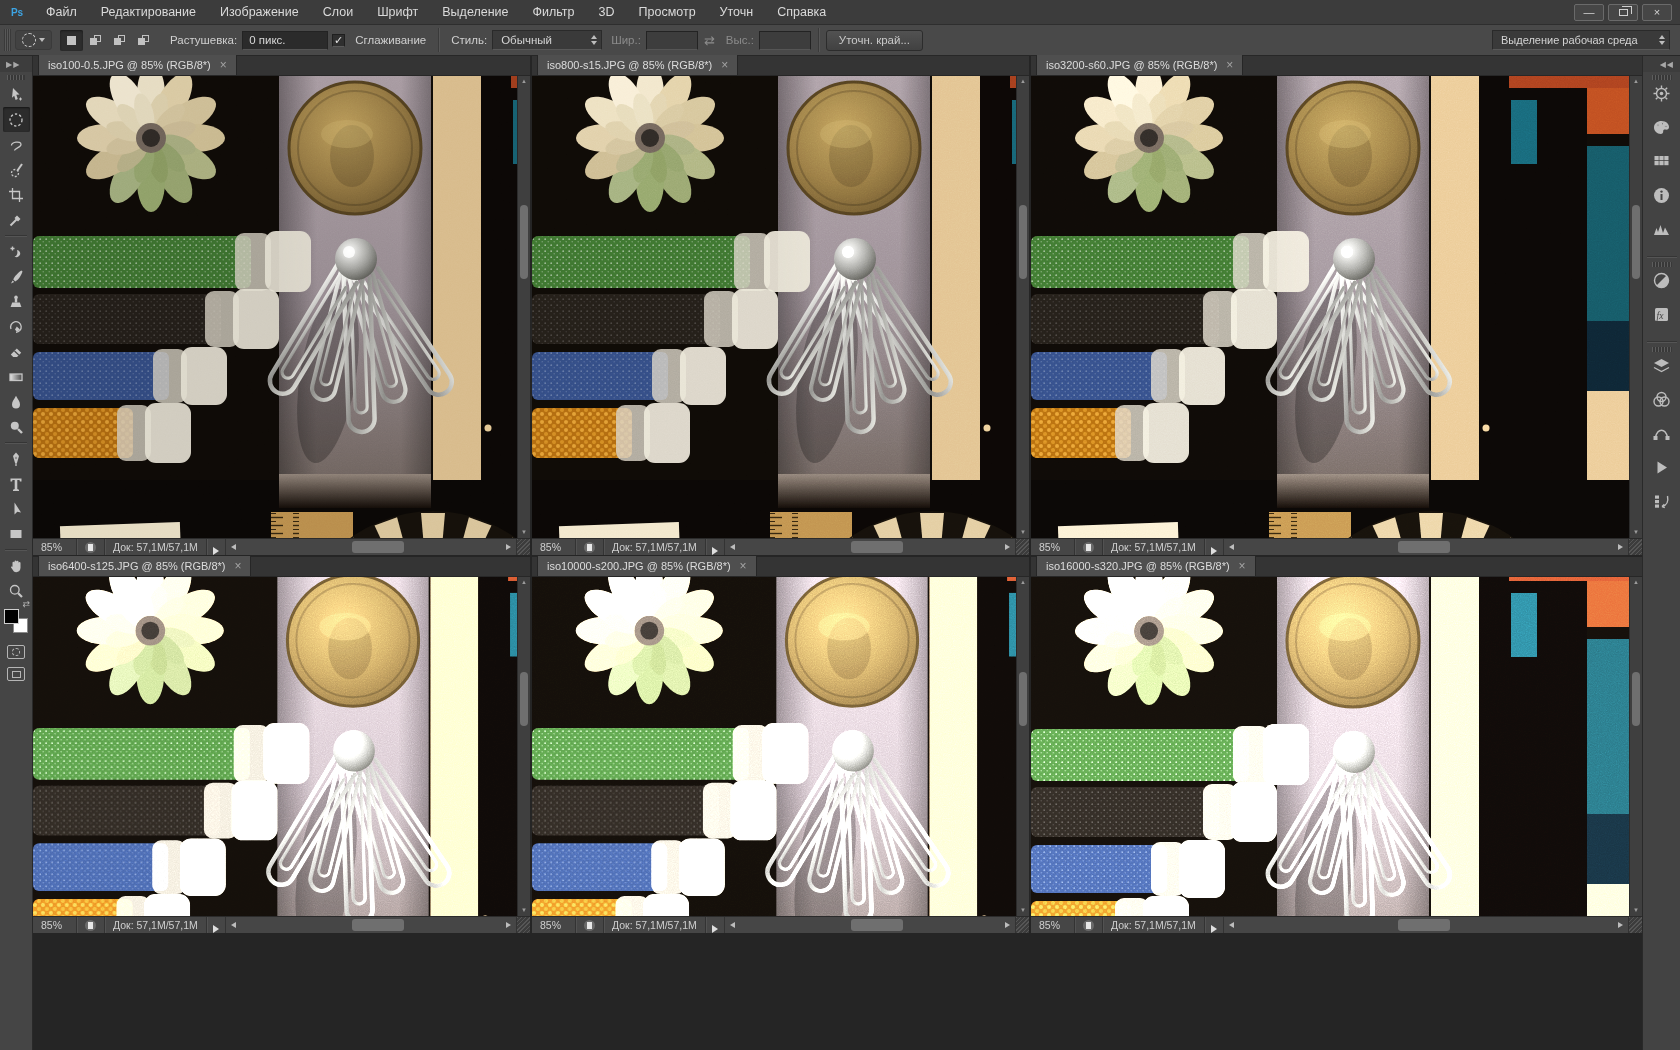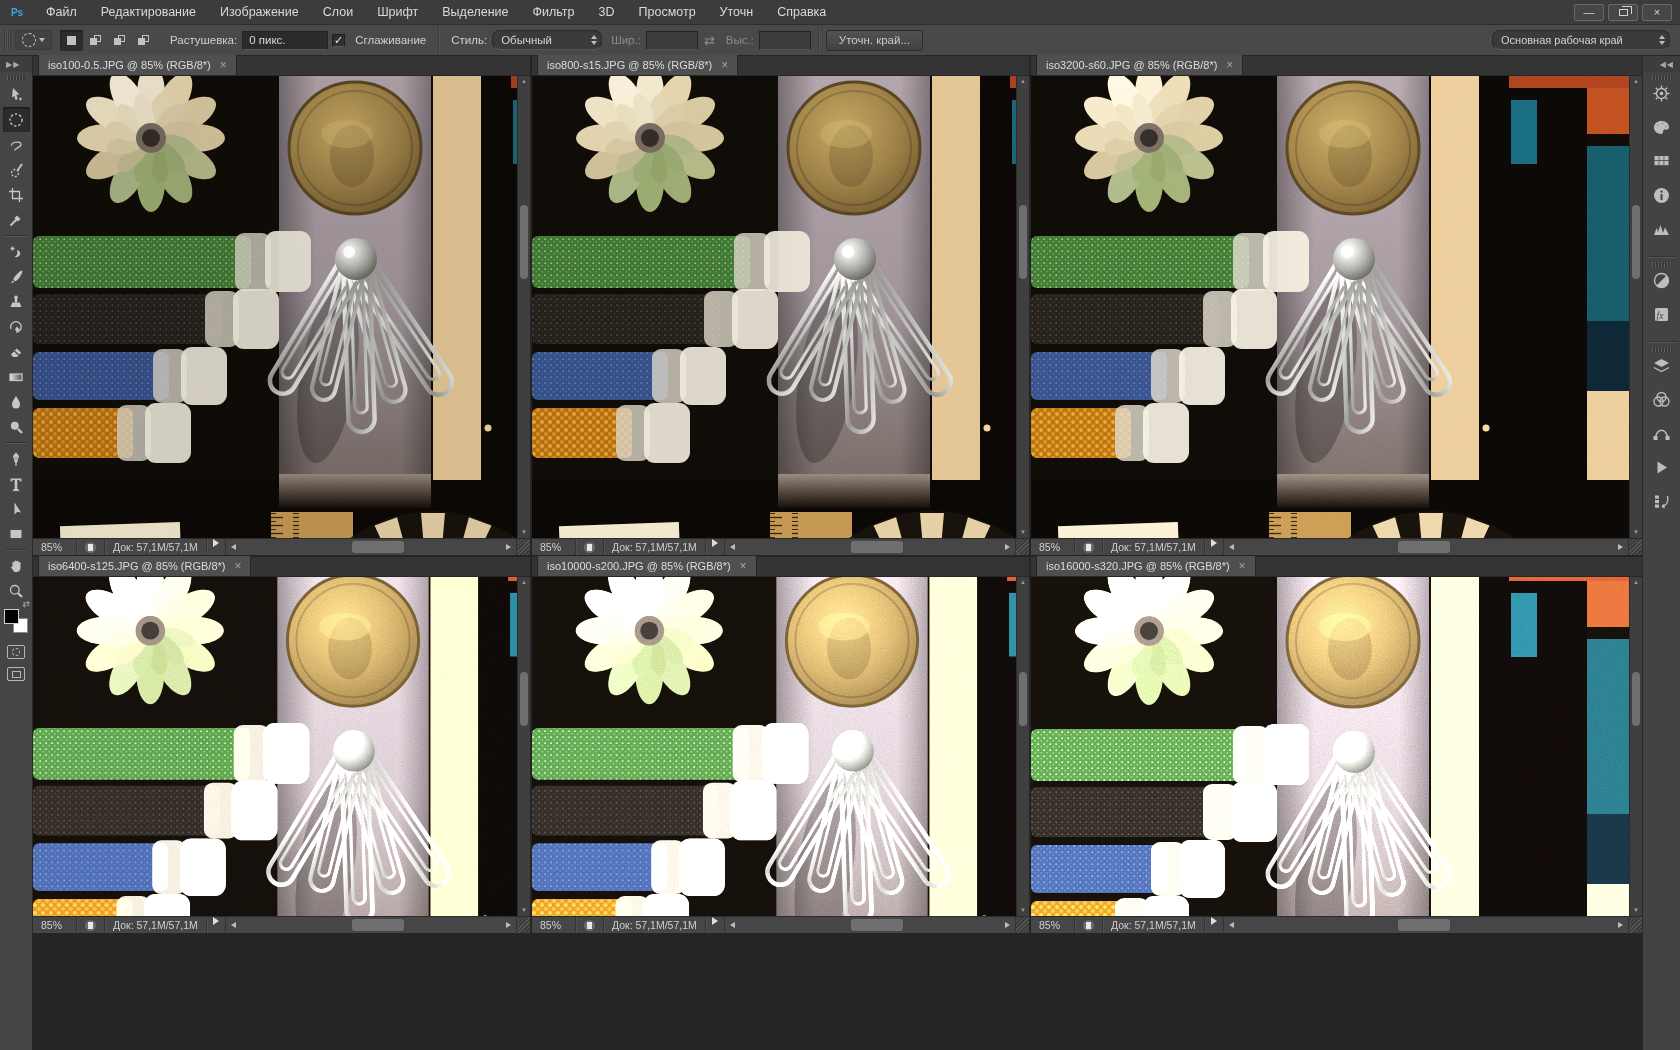--- a/index.html
+++ b/index.html
@@ -31,21 +31,21 @@
   .sq2 i:first-child{left:0;top:3px;background:#c2c2c2;}
   .sq2 i:last-child{right:0;top:0;}
   .olabel{color:#cfcfcf;margin:0 5px;}
   .olabel.dim,.dim{color:#8b8b8b;}
   .oinput{width:86px;height:19px;background:#2b2b2b;border:1px solid #232323;border-bottom-color:#555;
     color:#d8d8d8;font-size:11.5px;padding:0 6px;font-family:"Liberation Sans",sans-serif;}
   .oinput:disabled{background:#3d3d3d;color:#888;}
   .oinput.short{width:52px;}
   .checkbox{width:13px;height:13px;background:#2f2f2f;border:1px solid #1f1f1f;border-bottom-color:#5a5a5a;
     display:flex;align-items:center;justify-content:center;color:#e6e6e6;font-size:11px;margin:0 5px 0 4px;}
-  .combo{height:20px;background:#3a3a3a;border:1px solid #2a2a2a;border-bottom-color:#585858;border-radius:8px;
+  .combo{height:20px;background:#3a3a3a;border:1px solid #2a2a2a;border-bottom-color:#585858;border-radius:1px;
     display:flex;align-items:center;padding:0 4px 0 8px;color:#d4d4d4;}
   .combo .updown{margin-left:auto;display:flex;flex-direction:column;gap:2px;padding-left:8px;}
   .combo .updown b{width:0;height:0;border-left:3.5px solid transparent;border-right:3.5px solid transparent;}
   .combo .updown b.u{border-bottom:4px solid #bdbdbd;}
   .combo .updown b.d{border-top:4px solid #bdbdbd;}
   .combo.style{width:110px;margin-right:4px;}
   .swapicon{font-size:13px;color:#8d8d8d;margin:0 6px;}
   .refinebtn{height:21px;padding:0 12px;border:1px solid #2c2c2c;border-radius:3px;color:#c9c9c9;
     background:linear-gradient(#525252,#414141);font-size:11.5px;display:flex;align-items:center;}
   .workspace{width:178px;margin-left:auto;margin-right:10px;font-size:11px;}
@@ -80,21 +80,21 @@
   .canvas{flex:1;position:relative;overflow:hidden;background:#151009;}
   .scene{position:absolute;left:0;top:0;width:calc(100% - 13px);height:100%;display:block;}
   .b2{filter:brightness(1.05);} .b3{filter:brightness(1.09);}
   .b4{filter:brightness(1.42) saturate(.88);} .b5{filter:brightness(1.46) saturate(.86);} .b6{filter:brightness(1.5) saturate(.84);}
   .n1{opacity:.10;} .n2{opacity:.16;} .n3{opacity:.22;} .n4{opacity:.30;} .n5{opacity:.34;} .n6{opacity:.38;}
   .noiserect{mix-blend-mode:overlay;}
   .vscroll{position:absolute;right:0;top:0;bottom:0;width:13px;background:#3f3f3f;border-left:1px solid #2b2b2b;}
   .varrow{position:absolute;left:0;right:0;height:11px;color:#9c9c9c;font-size:6px;text-align:center;line-height:11px;}
   .varrow.top{top:0;} .varrow.bot{bottom:0;}
   .vthumb{position:absolute;left:2px;right:2px;top:28%;height:16%;background:#6f6f6f;border-radius:4px;}
-  .statusbar{height:17px;background:#464646;border-top:1px solid #2b2b2b;display:flex;align-items:flex-start;
+  .statusbar{height:17px;background:#464646;border-top:1px solid #2b2b2b;display:flex;align-items:flex-end;
     font-size:10.5px;color:#cfcfcf;}
   .scell{padding:0 8px;border-right:1px solid #333;box-shadow:1px 0 0 #525252;height:100%;display:flex;align-items:center;white-space:nowrap;}
   .scell.zoomv{min-width:44px;}
   .docicon{width:11px;height:11px;border-radius:50%;background:#6a6a6a;display:flex;align-items:center;justify-content:center;}
   .docicon i{width:5px;height:7px;background:#e8e8e8;display:block;}
   .flyout{width:0;height:0;border-top:4px solid transparent;border-bottom:4px solid transparent;border-left:6px solid #dedede;margin:0 6px;}
   .hscroll{flex:1;height:100%;position:relative;border-left:1px solid #333;display:flex;align-items:center;}
   .harrow{width:0;height:0;border-top:3.5px solid transparent;border-bottom:3.5px solid transparent;margin:0 5px;}
   .harrow.l{border-right:5px solid #bdbdbd;} .harrow.r{border-left:5px solid #bdbdbd;margin-left:auto;}
   .htrack{flex:1;height:100%;position:relative;}
@@ -367,21 +367,21 @@
       </span>
   </span>
   <span class="olabel dim">Шир.:</span>
   <input class="oinput short" disabled="" value="" style="">
   <span class="swapicon">⇄</span>
   <span class="olabel dim">Выс.:</span>
   <input class="oinput short" disabled="" value="" style="">
   <span class="sep"></span>
   <span class="refinebtn">Уточн. край...</span>
   <span class="combo workspace">
-    <span>Основная рабочая край</span>
+    <span>Выделение рабочая среда</span>
     <span class="updown">
         <b class="u"></b>
         <b class="d"></b>
       </span>
   </span>
 </div>
 
 <div class="main">
 
   <div class="toolbar">

